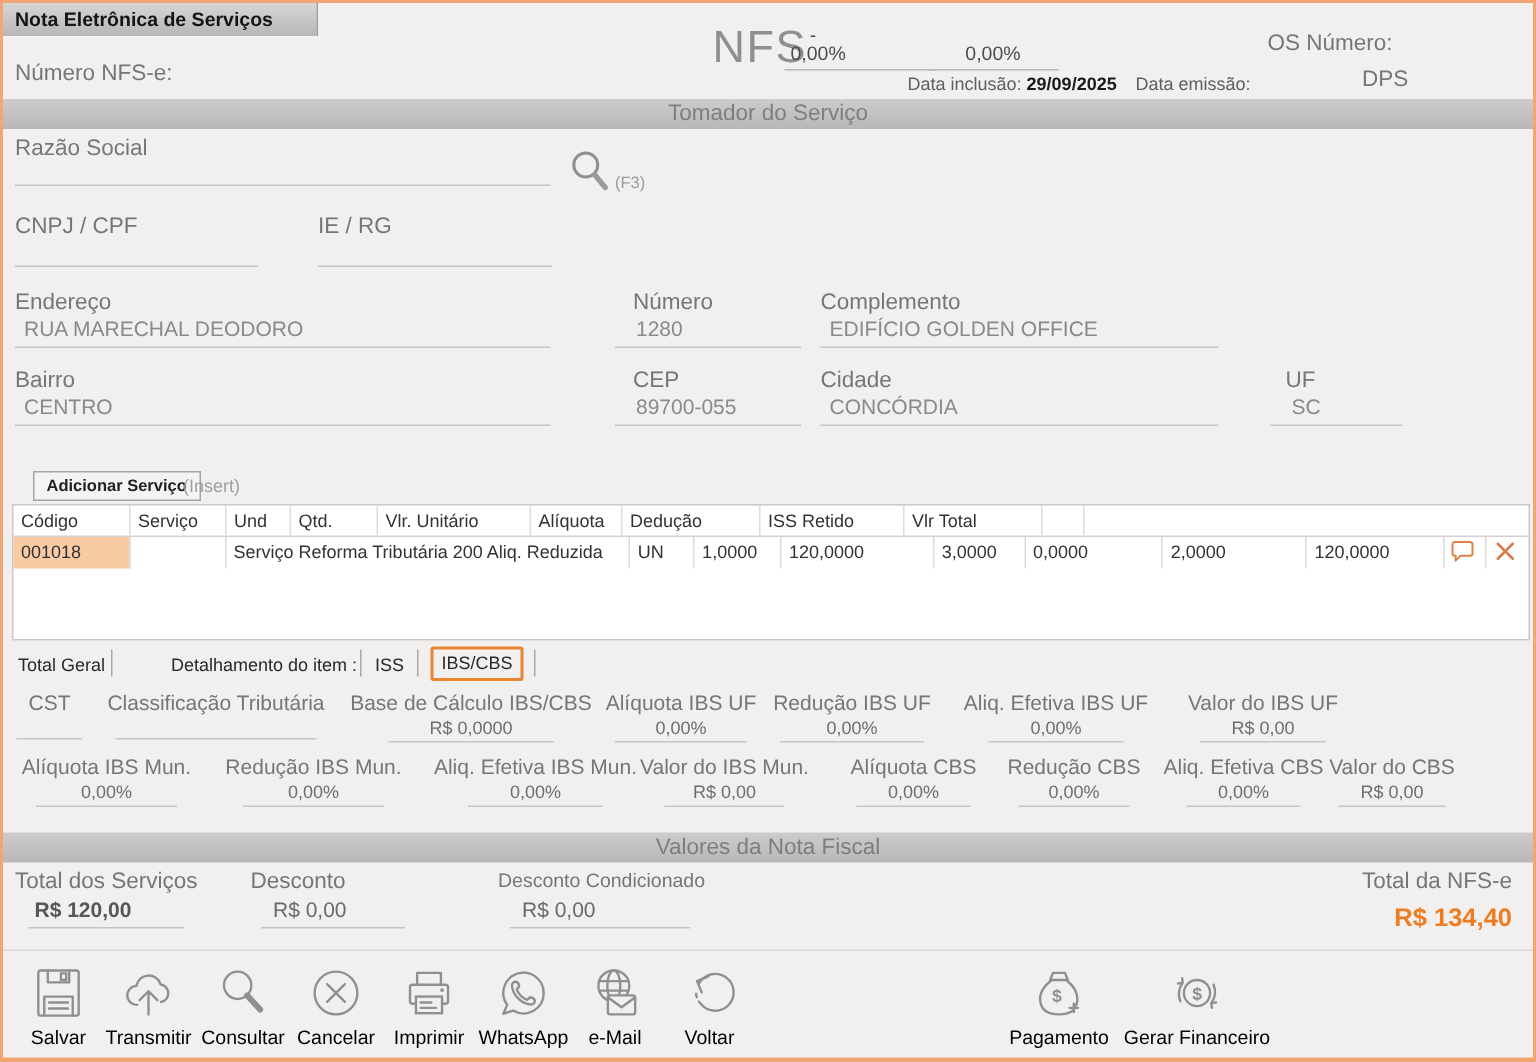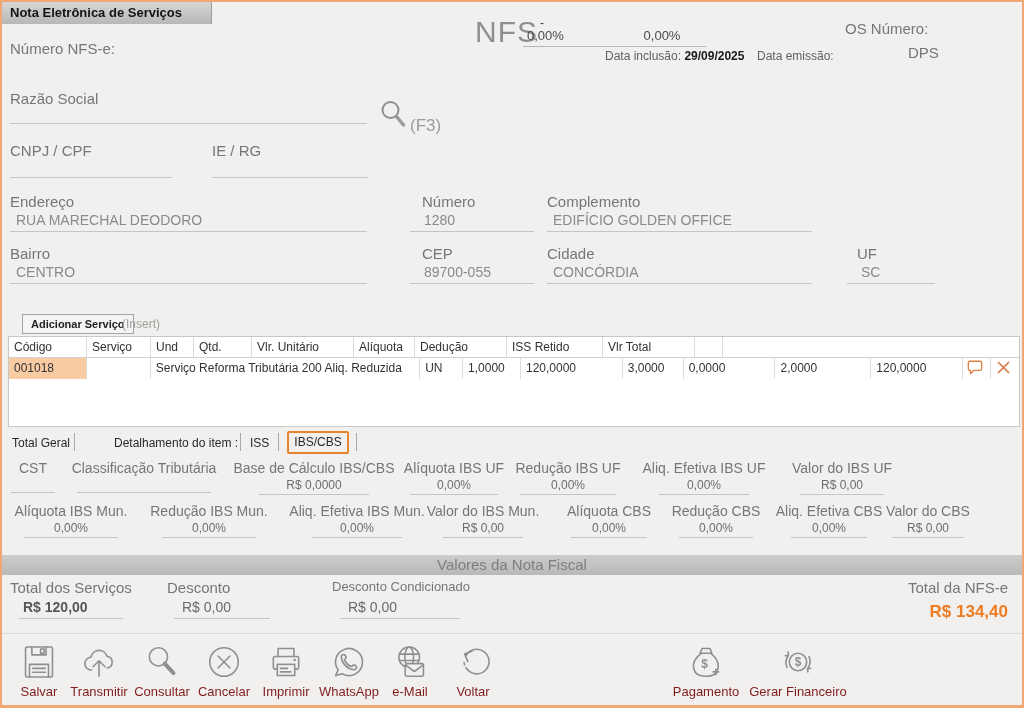--- a/index.html
+++ b/index.html
@@ -49,21 +49,21 @@
             font-size:12px; color:#28282a; line-height:19px; }
   
   .ibsf { position:absolute; text-align:center; }
   .ibsf .flabel { font-size:14px; color:#76767a; white-space:nowrap; }
   .ibsf .fval { font-size:12px; color:#6d6d70; border-bottom:1px solid #c6c5c3;
                 margin:2px auto 0; padding-bottom:2px; min-height:15px; width:82%; }
   
   .toolbar-line { position:absolute; left:0; top:631px; width:1020px; height:1px; background:#dbd9d7; }
   .tbtn { position:absolute; top:641px; display:flex; flex-direction:column; align-items:center; gap:3px; cursor:default; }
   .tbtn svg { display:block; }
-  .tlabel { font-size:13px; color:#7f1d1d; white-space:nowrap; }
+  .tlabel { font-size:13px; color:#000000; white-space:nowrap; }
   .stroke { fill:none; stroke:#8f8f90; stroke-width:2; stroke-linecap:round; stroke-linejoin:round; }
   .orange-val { color:#ee7c22; font-weight:bold; font-size:17px; }
 </style>
 </head>
 <body>
 
 <div class="window">
 
   <div class="title-tab">
     <span>Nota Eletrônica de Serviços</span>
@@ -79,32 +79,35 @@
     <span>0,00%</span>
   </div>
   <span class="small-lbl" style="left:603px; top:47px;">
     <span>Data inclusão:</span>
     <span class="bold-dark">29/09/2025</span>
   </span>
   <span class="small-lbl" style="left:755px; top:47px;">Data emissão:</span>
   <span class="lbl" style="left:843px; top:18px; font-size:15px;">OS Número:</span>
   <span class="lbl" style="left:906px; top:42px; font-size:15px;">DPS</span>
 
+  <div class="bar" style="top:64px;">
+    <span>Tomador do Serviço</span>
+  </div>
 
   <span class="lbl" style="left:8px; top:88px; font-size:15px;">Razão Social</span>
   <div class="field" style="left:8px; top:104px; width:357px; height:18px;">
     <span class="val"></span>
   </div>
   <span class="abs" style="left:378px; top:98px;">
     <svg width="26" height="28" viewBox="0 0 26 28">
       <circle class="stroke" cx="10.5" cy="10" r="8"></circle>
       <path d="M16.5 16.5 L23.5 25" stroke="#9a9a9a" stroke-width="3.5" stroke-linecap="round" fill="none"></path>
     </svg>
   </span>
-  <span class="abs" style="left:408px; top:114px; font-size:17px; color:#9b9b9d;">(F3)</span>
+  <span class="abs" style="left:408px; top:114px; font-size:11px; color:#9b9b9d;">(F3)</span>
 
   <span class="lbl" style="left:8px; top:140px; font-size:15px;">CNPJ / CPF</span>
   <div class="field" style="left:8px; top:157px; width:162px; height:19px;">
     <span class="val"></span>
   </div>
   <span class="lbl" style="left:210px; top:140px; font-size:15px;">IE / RG</span>
   <div class="field" style="left:210px; top:157px; width:156px; height:19px;">
     <span class="val"></span>
   </div>
 

